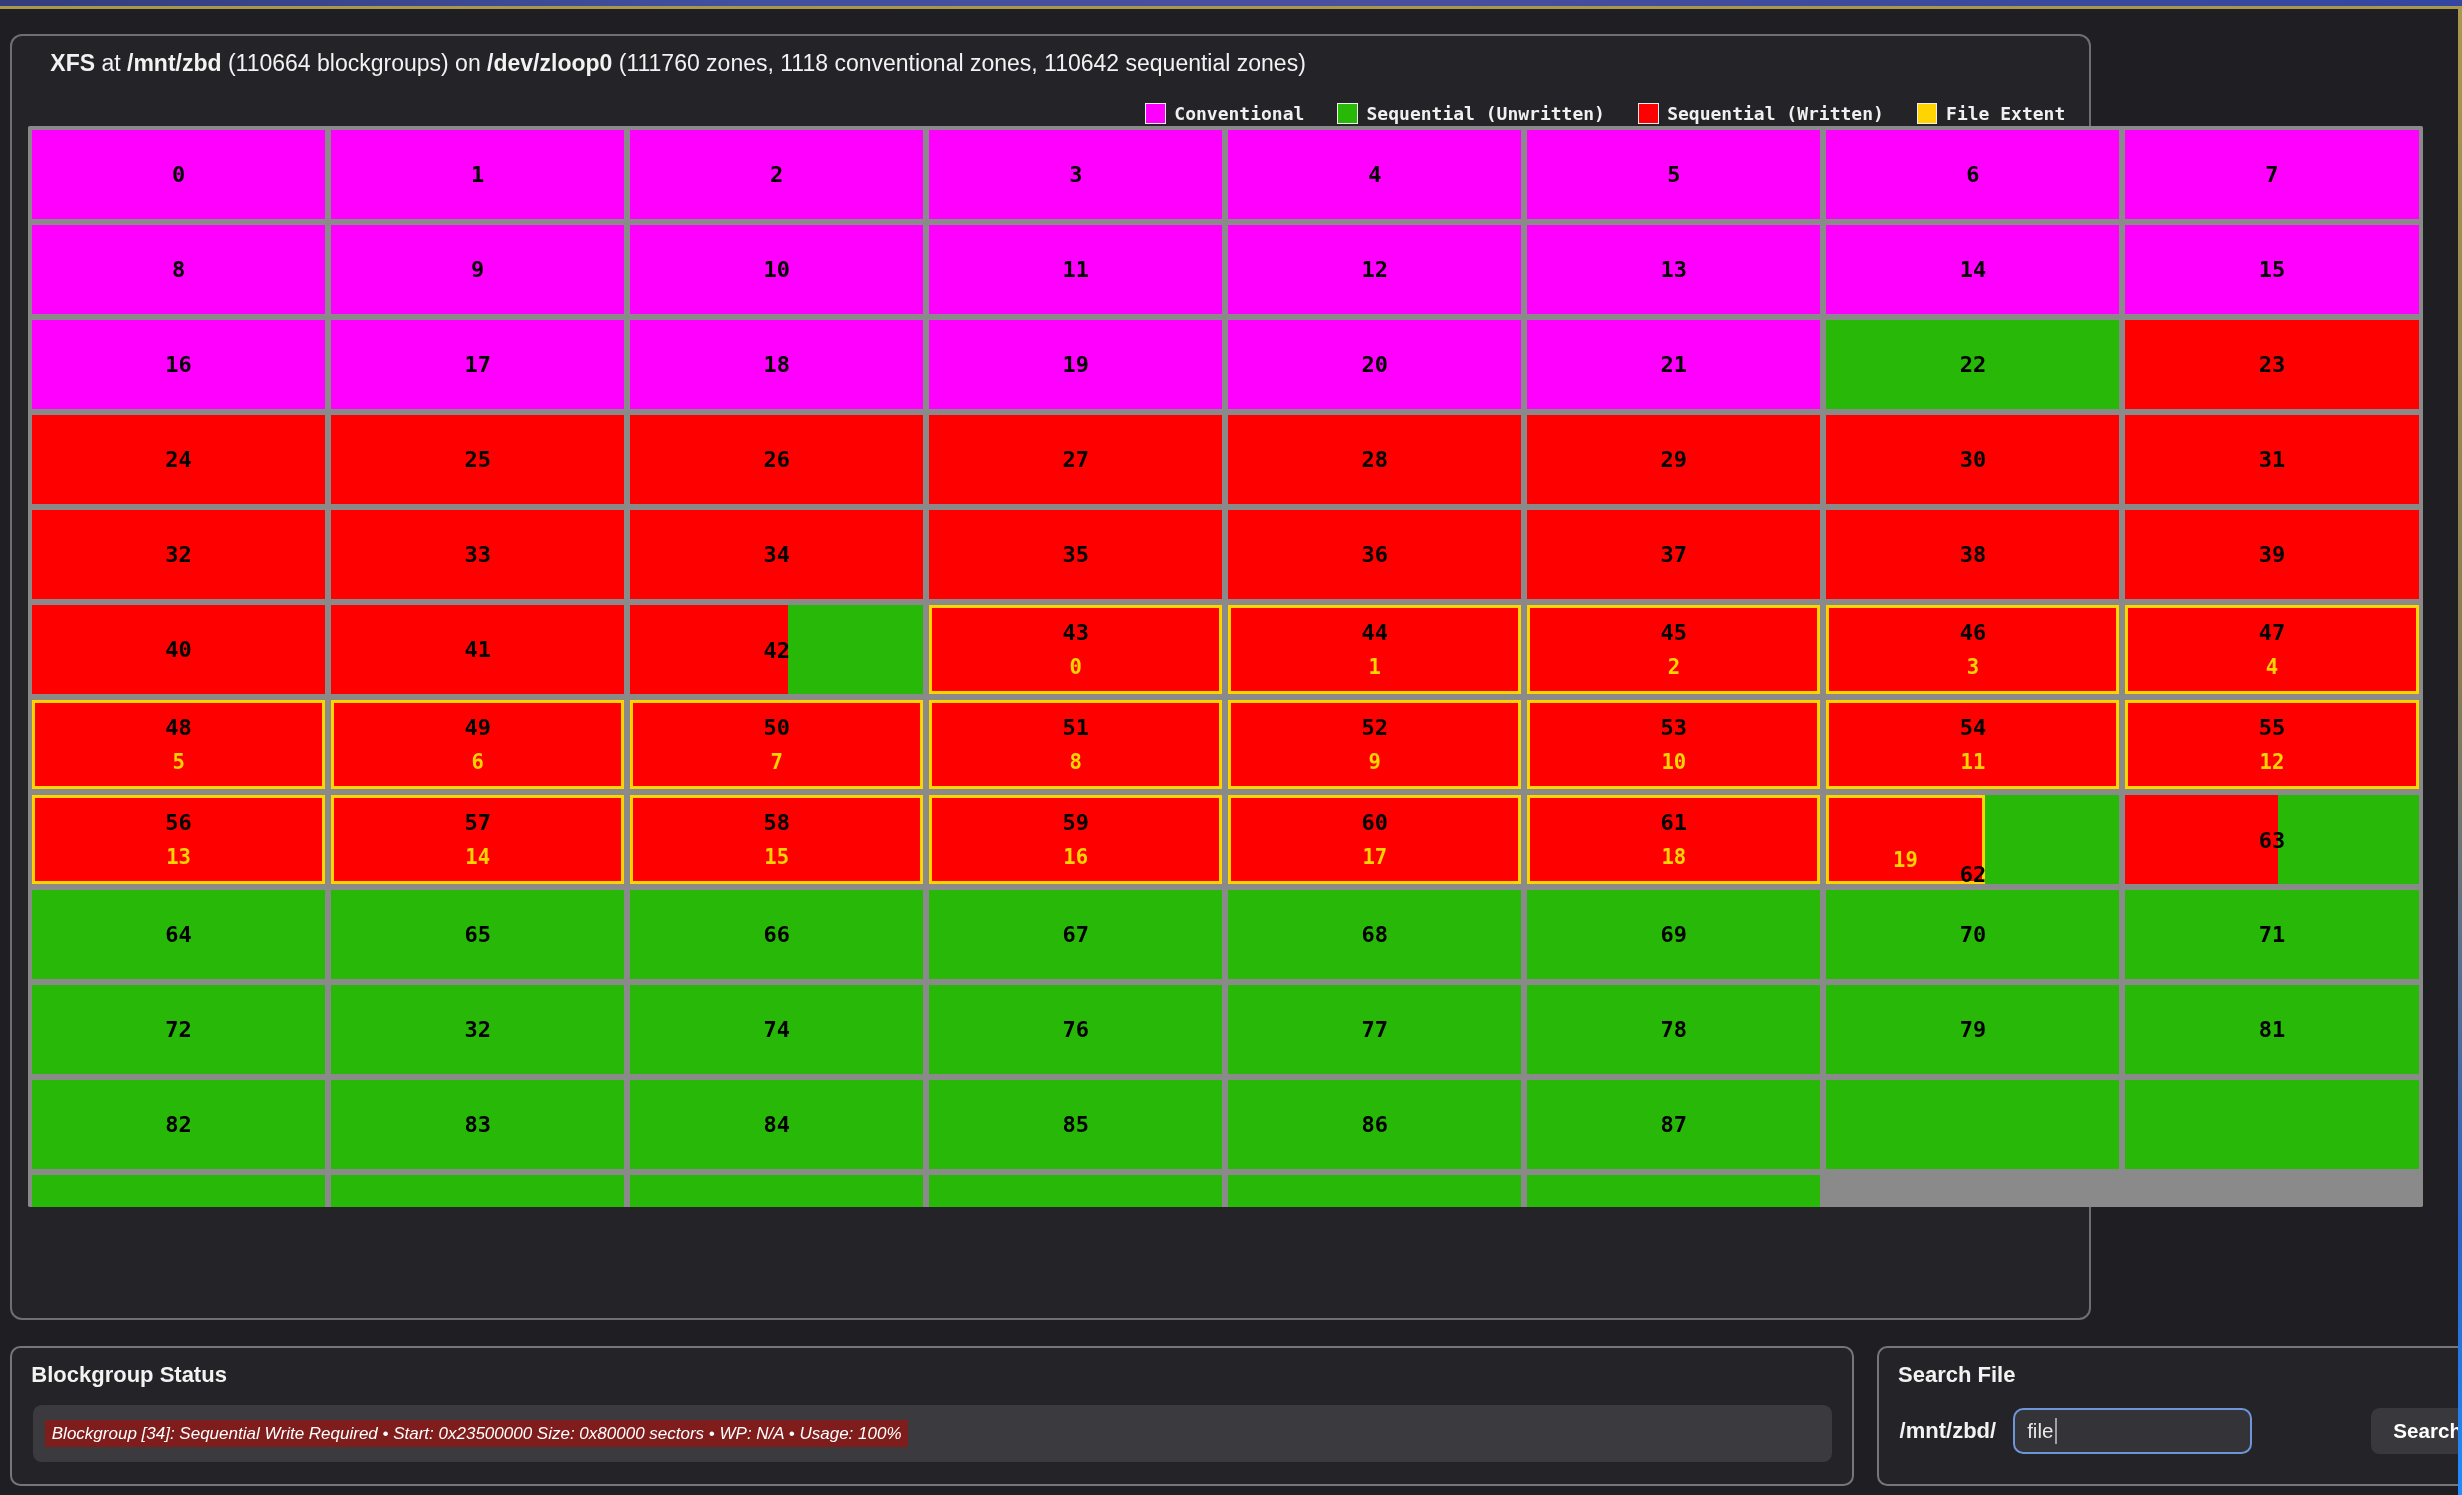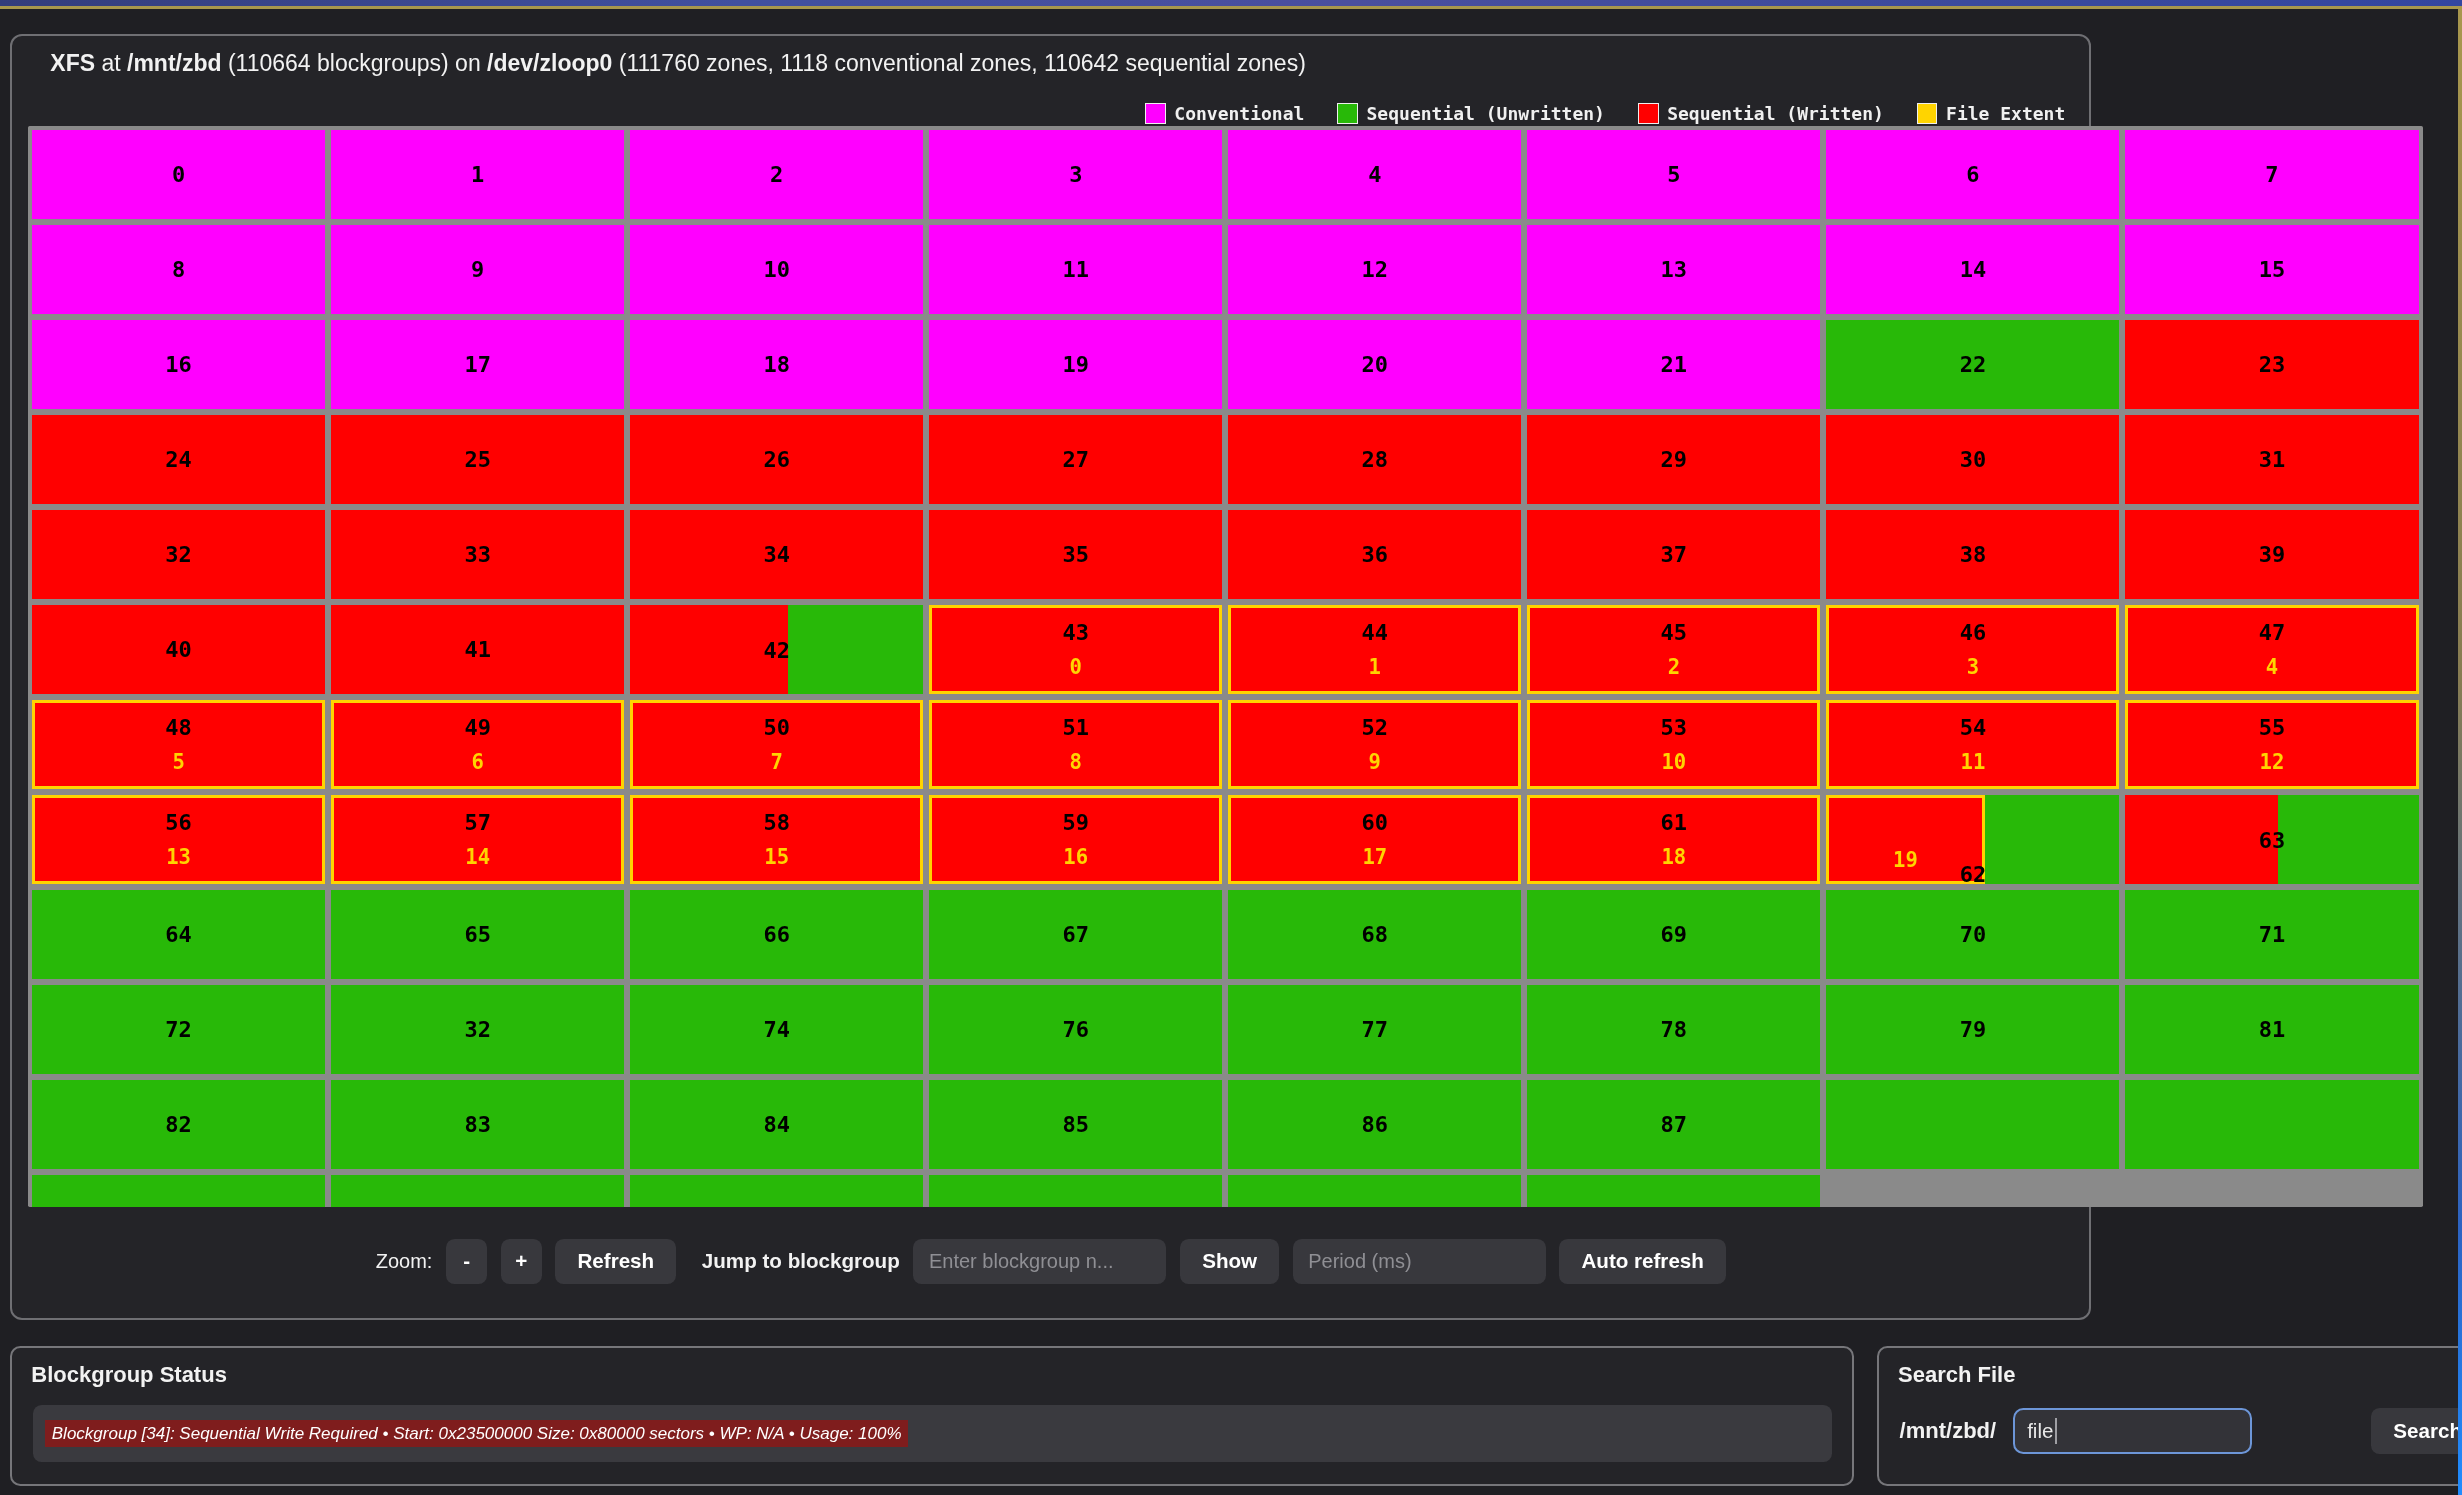--- a/index.html
+++ b/index.html
@@ -385,31 +385,20 @@
       <div class="cell unwritten"></div>
       <div class="cell unwritten"></div>
       <div class="cell unwritten"></div>
       <div class="cell unwritten"></div>
       <div class="cell unwritten"></div>
       <div class="cell unwritten"></div>
       <div class="cell unwritten"></div>
       <div class="cell unwritten"></div>
     </div>
 
-  <div class="toolbar">
-    <span class="tb-label plain">Zoom:</span>
-    <button class="btn sq">-</button>
-    <button class="btn sq">+</button>
-    <button class="btn">Refresh</button>
-    <span class="tb-label">Jump to blockgroup</span>
-    <input class="tb-input" placeholder="Enter blockgroup n..." style="">
-    <button class="btn">Show</button>
-    <input class="tb-input" placeholder="Period (ms)" style="">
-    <button class="btn">Auto refresh</button>
-  </div>
 </div>
 
 <div class="sub-panel status-panel">
   <div class="sub-title">Blockgroup Status</div>
   <div class="status-bar">
     <span class="hl">Blockgroup [34]: Sequential Write Required • Start: 0x23500000 Size: 0x80000 sectors • WP: N/A • Usage: 100%</span>
   </div>
 </div>
 
 <div class="sub-panel search-panel">

